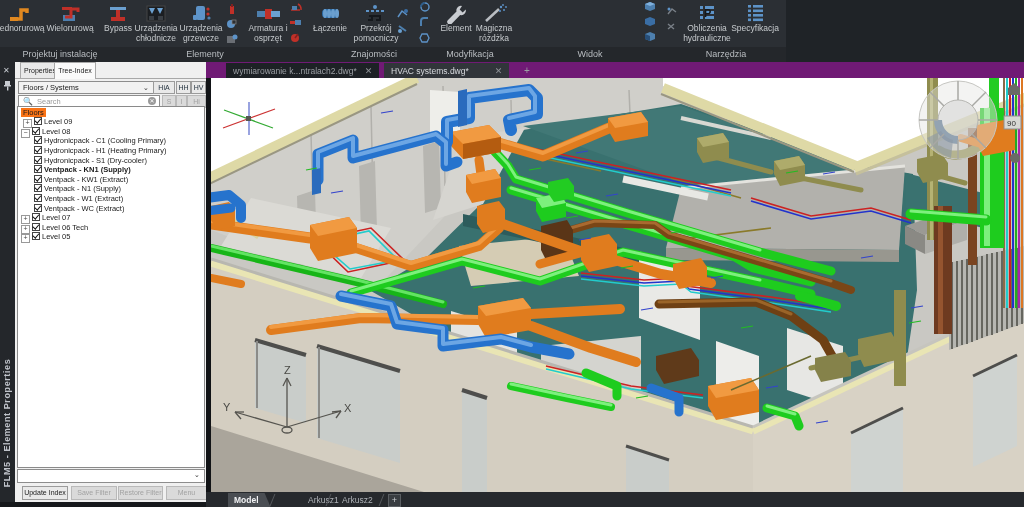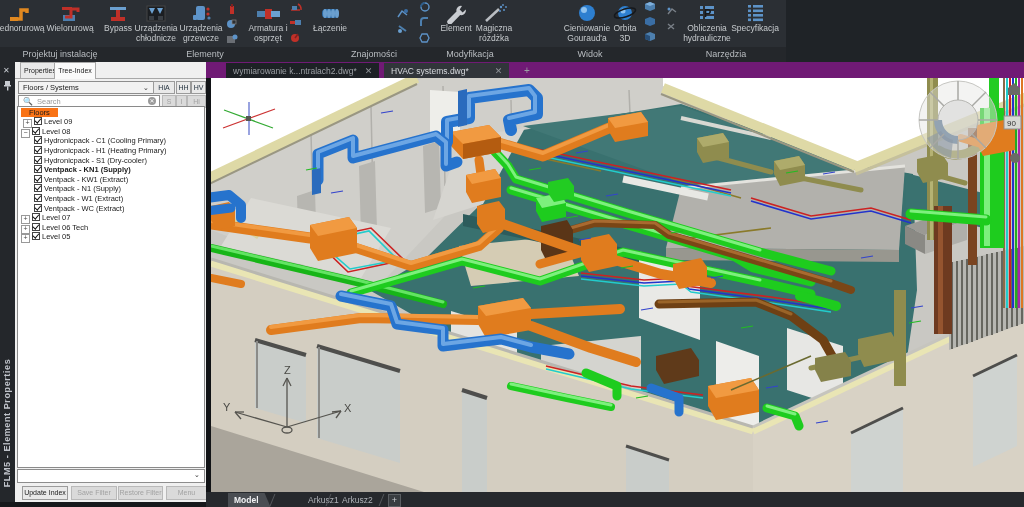--- a/index.html
+++ b/index.html
@@ -160,20 +160,31 @@
           <svg width="30" height="21" viewBox="0 0 30 21">
             <rect x="7" y="6" width="16" height="9" rx="4" fill="#2e6da8"></rect>
             <ellipse cx="10" cy="10.5" rx="2" ry="4.5" fill="#6ba0d0"></ellipse>
             <ellipse cx="14" cy="10.5" rx="2" ry="4.5" fill="#6ba0d0"></ellipse>
             <ellipse cx="18" cy="10.5" rx="2" ry="4.5" fill="#6ba0d0"></ellipse>
             <ellipse cx="22" cy="10.5" rx="2" ry="4.5" fill="#6ba0d0"></ellipse>
           </svg>
         </div>
         <div class="lb">Łączenie</div>
       </div>
+      <div class="ritem" style="left: 348px;">
+        <div class="ic">
+          <svg width="30" height="21" viewBox="0 0 30 21">
+            <path d="M5,8 h3 M10,8 h3 M15,8 h3 M20,8 h3" stroke="#5d93c8" stroke-width="2"></path>
+            <circle cx="14" cy="4" r="2" fill="#5d93c8"></circle>
+            <path d="M8,13 h12 M11,13 v4 h-4 M19,13 v4 h-4" stroke="#15181c" stroke-width="2" fill="none"></path>
+          </svg>
+        </div>
+        <div class="lb">Przekrój
+pomocniczy</div>
+      </div>
       <div class="smcol" style="left: 397px; top: 8px;">
         <svg width="12" height="11" viewBox="0 0 12 11">
           <path d="M1,9 l4,-6 5,4" fill="none" stroke="#5d93c8" stroke-width="1.5"></path>
           <circle cx="9" cy="3" r="2" fill="#3a6ea5"></circle>
         </svg>
         <svg width="12" height="11" viewBox="0 0 12 11">
           <path d="M2,3 l7,5" stroke="#4d7fae" stroke-width="2"></path>
           <circle cx="3" cy="8" r="2" fill="#6ba0d0"></circle>
         </svg>
       </div>
@@ -205,41 +216,20 @@
               <circle cx="22" cy="4" r="1.2"></circle>
               <circle cx="25" cy="7" r="1"></circle>
               <circle cx="24" cy="2" r="0.9"></circle>
               <circle cx="27" cy="4" r="0.9"></circle>
               <circle cx="21" cy="8" r="1"></circle>
             </g>
           </svg>
         </div>
         <div class="lb">Magiczna
 różdżka</div>
-      </div>
-      <div class="ritem" style="left: 559px;">
-        <div class="ic">
-          <svg width="30" height="21" viewBox="0 0 30 21">
-            <circle cx="15" cy="10" r="8" fill="#2d7fd0"></circle>
-            <circle cx="12" cy="7" r="3" fill="#8fc2ee"></circle>
-          </svg>
-        </div>
-        <div class="lb">Cieniowanie
-Gouraud'a</div>
-      </div>
-      <div class="ritem" style="left: 597px;">
-        <div class="ic">
-          <svg width="30" height="21" viewBox="0 0 30 21">
-            <circle cx="15" cy="10" r="7" fill="#2d7fd0"></circle>
-            <circle cx="13" cy="8" r="2.5" fill="#8fc2ee"></circle>
-            <ellipse cx="15" cy="10" rx="11" ry="4" fill="none" stroke="#15181c" stroke-width="1.5" transform="rotate(-18 15 10)"></ellipse>
-          </svg>
-        </div>
-        <div class="lb">Orbita
-3D</div>
       </div>
       <div class="smcol" style="left: 644px; top: 2px;">
         <svg width="12" height="11" viewBox="0 0 12 11">
           <path d="M6,0 l5,2 v5 l-5,2 -5,-2 v-5 z" fill="#4d7fae"></path>
           <path d="M6,0 l5,2 -5,2 -5,-2 z" fill="#7fb0dc"></path>
         </svg>
         <svg width="12" height="11" viewBox="0 0 12 11">
           <path d="M6,0 l5,2 v5 l-5,2 -5,-2 v-5 z" fill="#3a6ea5"></path>
         </svg>
         <svg width="12" height="11" viewBox="0 0 12 11">
@@ -320,21 +310,21 @@
 
     <div style="position:absolute;left:3px;top:33px;width:140px;height:11px;background:#fff;border:1px solid #8d8d8d;line-height:11px;">
       <span style="margin-left:4px;color:#666;font-size:8px;">🔍</span><span style="color:#999;margin-left:4px;">Search</span>
       <span style="float:right;margin-right:3px;margin-top:1px;width:8px;height:8px;background:#9a9a9a;border-radius:50%;color:#fff;font-size:6px;line-height:8px;text-align:center;">✕</span>
     </div>
     <div class="btn dis" style="left:147px;top:33px;width:12px;height:11px;line-height:11px;">S</div>
     <div class="btn dis" style="left:161px;top:33px;width:9px;height:11px;line-height:11px;">I</div>
     <div class="btn dis" style="left:172px;top:33px;width:17px;height:11px;line-height:11px;">Hi</div>
 
     <div style="position:absolute;left:2px;top:44px;width:186px;height:360px;background:#fff;border:1px solid #8a8a8a;" id="tree">
-        <div class="trow" style="top: 0.5px;"><span style="background:#f97316;padding:0 8px;">Floors</span></div>
+        <div class="trow" style="top: 0.5px;"><span style="background:#f97316;padding:0 2px;">Floors</span></div>
         <div class="trow" style="top: 10.1px;"><span style="margin-left:2px;"></span><span class="exp">+</span><span class="cb"></span>Level 09</div>
         <div class="trow" style="top: 19.7px;"><span class="exp">−</span><span class="cb"></span>Level 08</div>
         <div class="trow" style="top: 29.3px;"><span style="display:inline-block;width:11px;"></span><span class="cb"></span>Hydronicpack - C1 (Cooling Primary)</div>
         <div class="trow" style="top: 38.9px;"><span style="display:inline-block;width:11px;"></span><span class="cb"></span>Hydronicpack - H1 (Heating Primary)</div>
         <div class="trow" style="top: 48.5px;"><span style="display:inline-block;width:11px;"></span><span class="cb"></span>Hydronicpack - S1 (Dry-cooler)</div>
         <div class="trow" style="top: 58.1px; font-weight: bold;"><span style="display:inline-block;width:11px;"></span><span class="cb"></span>Ventpack - KN1 (Supply)</div>
         <div class="trow" style="top: 67.7px;"><span style="display:inline-block;width:11px;"></span><span class="cb"></span>Ventpack - KW1 (Extract)</div>
         <div class="trow" style="top: 77.3px;"><span style="display:inline-block;width:11px;"></span><span class="cb"></span>Ventpack - N1 (Supply)</div>
         <div class="trow" style="top: 86.9px;"><span style="display:inline-block;width:11px;"></span><span class="cb"></span>Ventpack - W1 (Extract)</div>
         <div class="trow" style="top: 96.5px;"><span style="display:inline-block;width:11px;"></span><span class="cb"></span>Ventpack - WC (Extract)</div>

